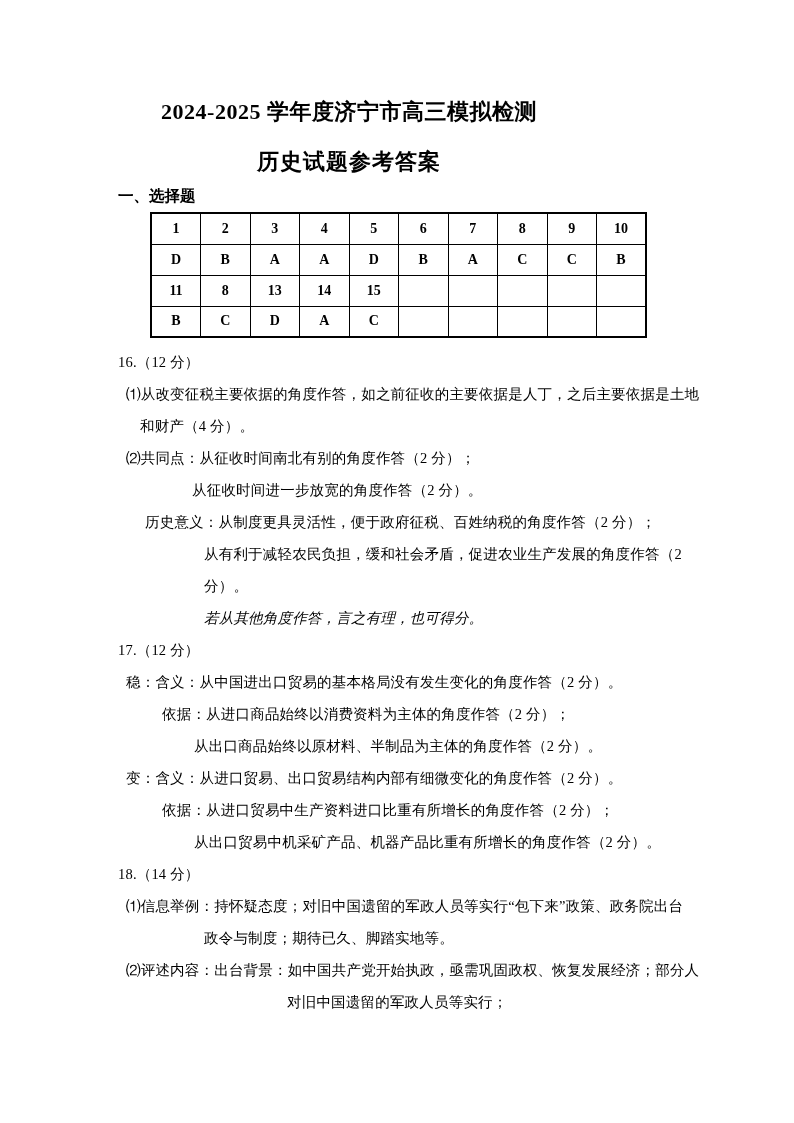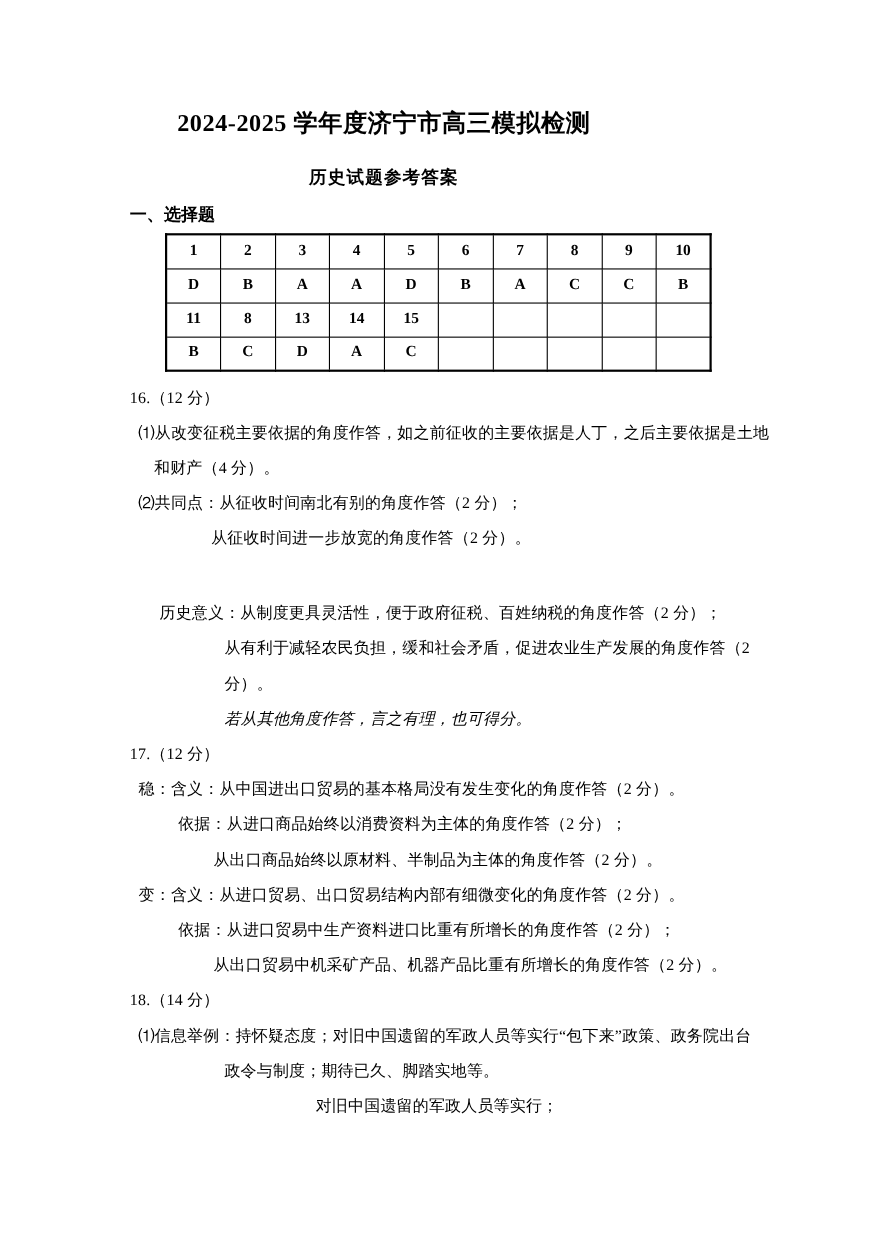--- a/index.html
+++ b/index.html
@@ -22,21 +22,21 @@
     text-align: center;
     font-weight: bold;
     font-size: 22px;
     line-height: 32px;
     letter-spacing: 0.5px;
     font-family: "Liberation Serif", "DejaVu Serif", serif;
   }
   .doc-subtitle {
     text-align: center;
     font-weight: bold;
-    font-size: 16px;
+    font-size: 22px;
     line-height: 32px;
     margin-top: 18px;
     letter-spacing: 1px;
   }
   .sec-heading {
     font-family: "Liberation Sans", "DejaVu Sans", sans-serif;
     font-weight: bold;
     font-size: 15.5px;
     line-height: 18px;
   }
@@ -63,21 +63,21 @@
   .answers-block { margin-top: 8px; }
   .ln {
     font-size: 14.5px;
     line-height: 32px;
     white-space: nowrap;
     letter-spacing: 0.2px;
   }
   .i0   { padding-left: 0; }
   .i8   { padding-left: 8px; }
   .i22  { padding-left: 22px; }
-  .i27  { padding-left: 27px; margin-top: 36px; }
+  .i27  { padding-left: 27px; }
   .i44  { padding-left: 44px; }
   .i74  { padding-left: 74px; }
   .i76  { padding-left: 76px; }
   .i86  { padding-left: 86px; }
   .i169 { padding-left: 169px; }
   .kaiti { font-style: italic; }
 </style>
 </head>
 <body>
 
@@ -158,16 +158,17 @@
     <div class="ln i8">稳：含义：从中国进出口贸易的基本格局没有发生变化的角度作答（2 分）。</div>
     <div class="ln i44">依据：从进口商品始终以消费资料为主体的角度作答（2 分）；</div>
     <div class="ln i76">从出口商品始终以原材料、半制品为主体的角度作答（2 分）。</div>
     <div class="ln i8">变：含义：从进口贸易、出口贸易结构内部有细微变化的角度作答（2 分）。</div>
     <div class="ln i44">依据：从进口贸易中生产资料进口比重有所增长的角度作答（2 分）；</div>
     <div class="ln i76">从出口贸易中机采矿产品、机器产品比重有所增长的角度作答（2 分）。</div>
 
     <div class="ln i0">18.（14 分）</div>
     <div class="ln i8">⑴信息举例：持怀疑态度；对旧中国遗留的军政人员等实行“包下来”政策、政务院出台</div>
     <div class="ln i86">政令与制度；期待已久、脚踏实地等。</div>
+    <div class="ln i8">⑵评述内容：出台背景：如中国共产党开始执政，亟需巩固政权、恢复发展经济；部分人</div>
     <div class="ln i169">对旧中国遗留的军政人员等实行；</div>
 
   </div>
 </div>
 
 </body></html>

